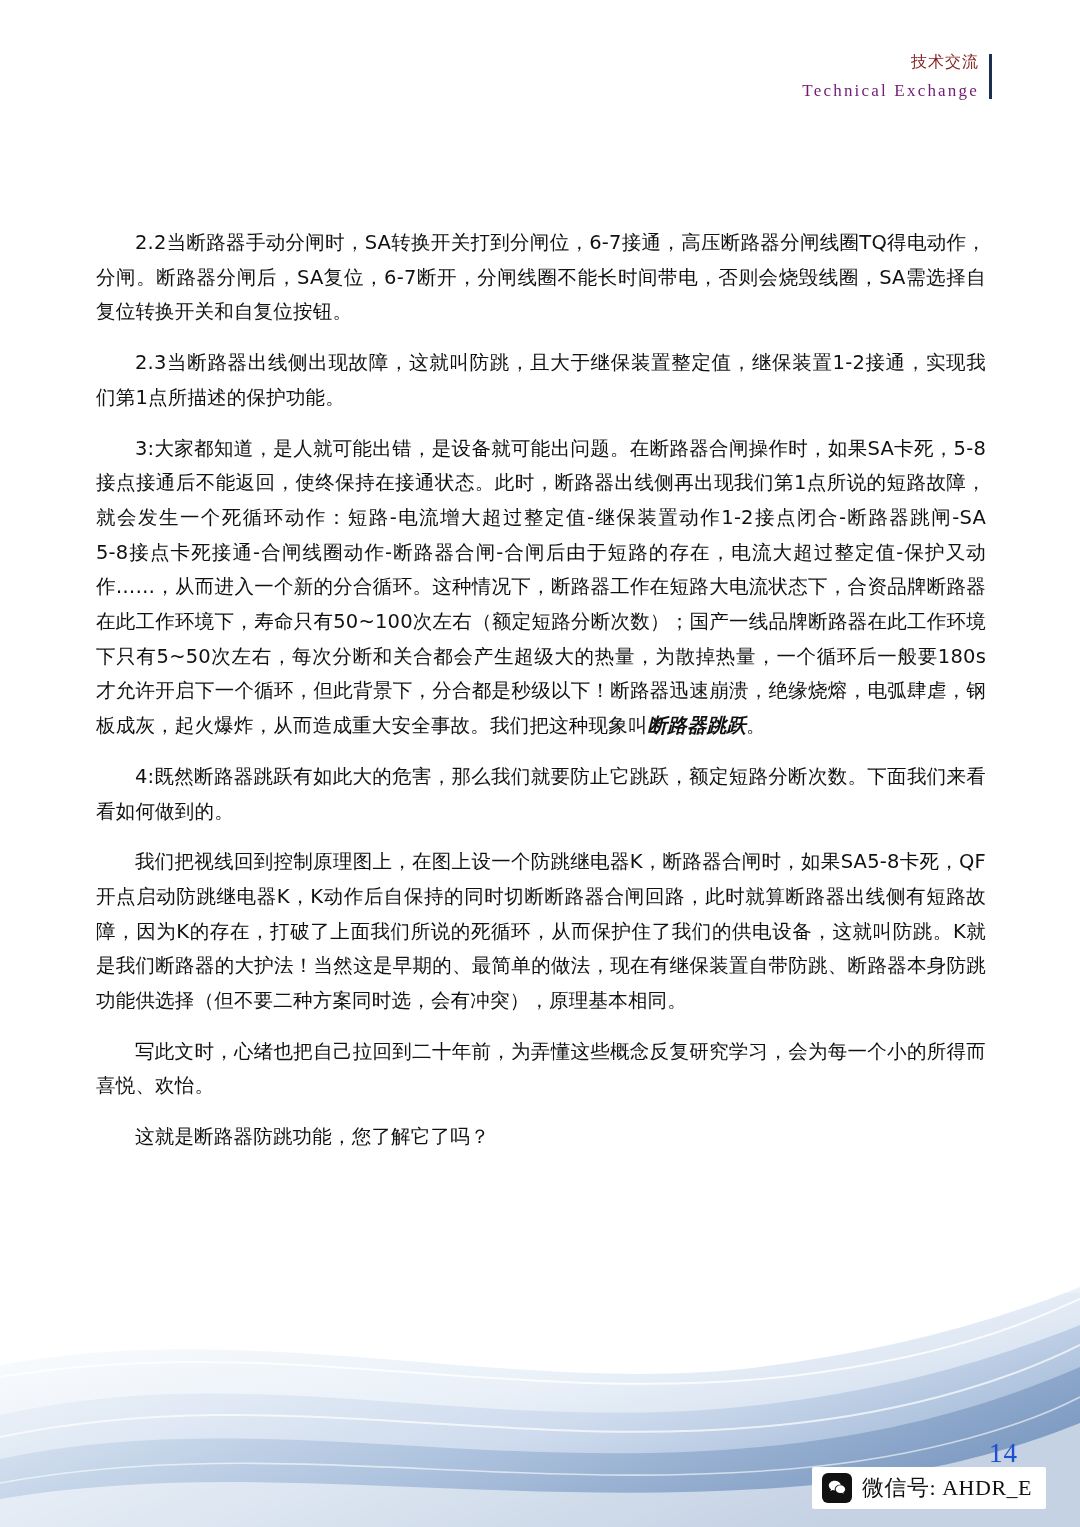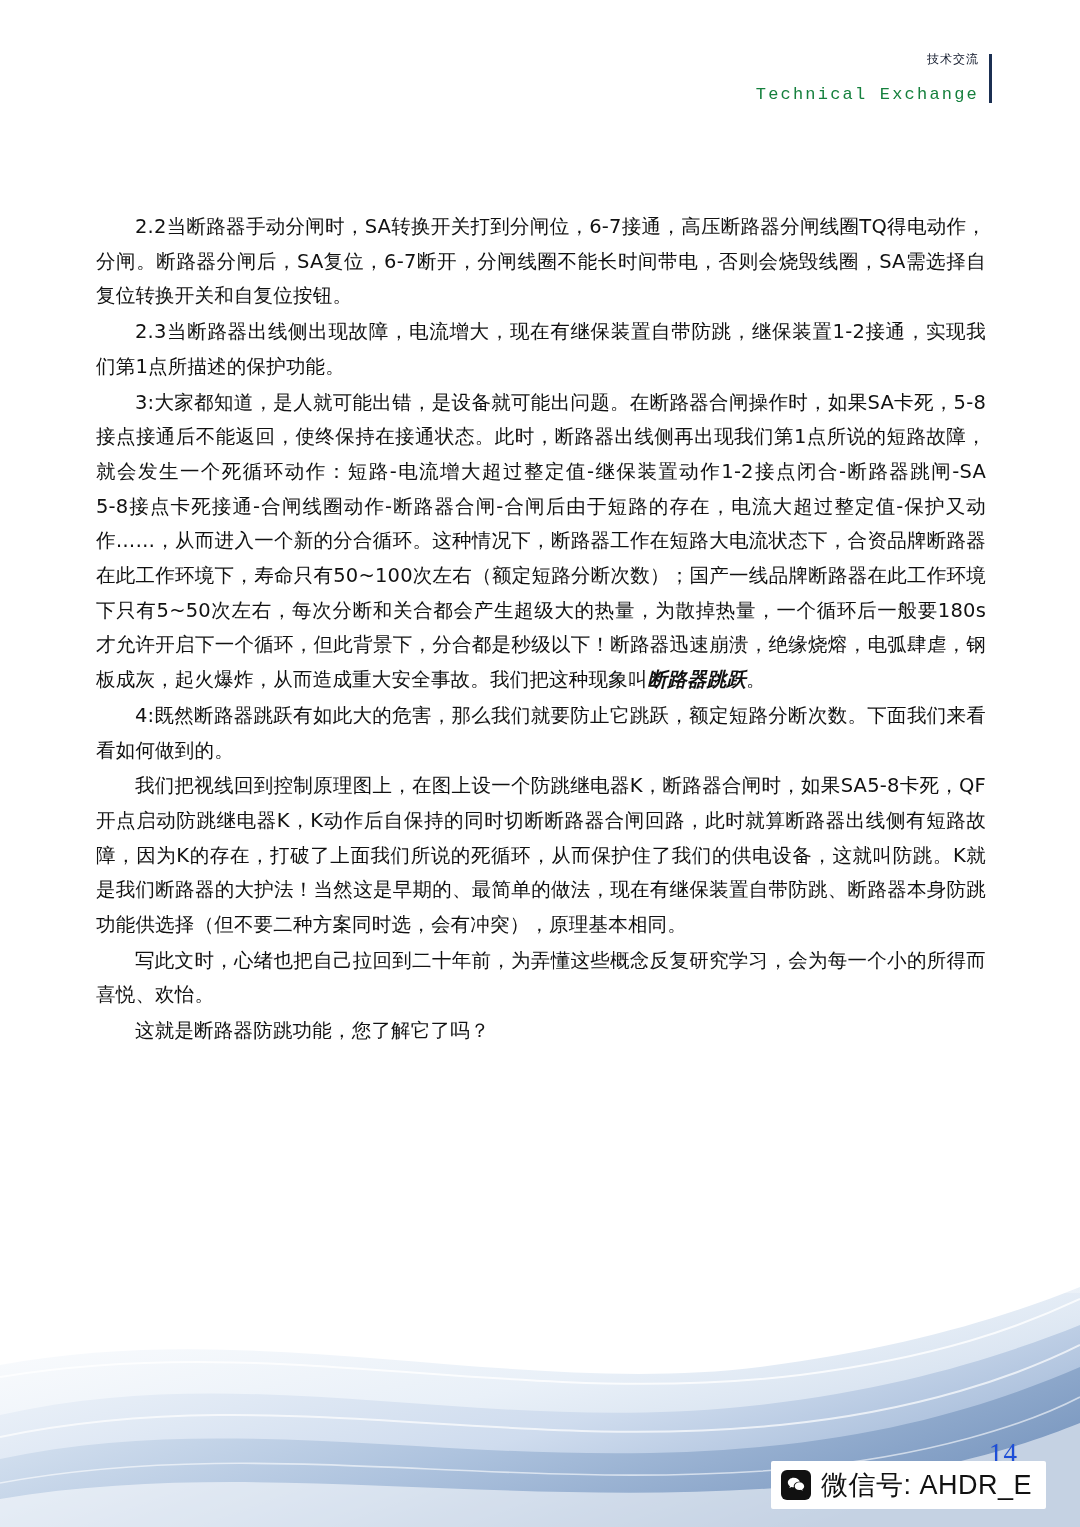--- a/index.html
+++ b/index.html
@@ -35,30 +35,30 @@
   .header-inner {
     display: flex;
     align-items: stretch;
     gap: 10px;
   }
   .header-text {
     text-align: right;
   }
   .header-cn {
     font-family: "DejaVu Sans", sans-serif;
-    font-size: 12px;
-    color: #0f172a;
+    font-size: 16px;
+    color: #7f1d1d;
     letter-spacing: 1px;
   }
   .header-en {
-    font-family: Liberation Mono, monospace;
+    font-family: Liberation Serif, serif;
     font-size: 17px;
-    color: #15803d;
+    color: #701a75;
     letter-spacing: 2.2px;
-    margin-top: 17px;
+    margin-top: 8px;
   }
   .header-bar {
     width: 3px;
     background: #1b2f52;
     margin-top: 2px;
     margin-bottom: 2px;
   }
 
   
   .content {
@@ -66,21 +66,21 @@
     top: 210px;
     left: 96px;
     width: 890px;
     font-family: "DejaVu Sans", sans-serif;
     font-size: 19.5px;
     color: #111111;
     line-height: 1.78;
     text-align: justify;
   }
   .para {
-    margin: 0 0 1px 0;
+    margin: 16px 0 1px 0;
     text-indent: 2em;
     letter-spacing: 0.2px;
   }
   .bold-inline { font-weight: bold; font-style: italic; }
 
   
   .bottom-art {
     position: absolute;
     left: 0;
     bottom: 0;
@@ -116,22 +116,22 @@
   .wechat-icon {
     width: 30px;
     height: 30px;
     background: #111111;
     border-radius: 6px;
     display: flex;
     align-items: center;
     justify-content: center;
   }
   .wechat-label {
-    font-family: Liberation Sans, sans-serif;
-    font-size: 27px;
+    font-family: Liberation Serif, serif;
+    font-size: 22px;
     color: #111111;
     letter-spacing: 0.5px;
     white-space: nowrap;
   }
 </style>
 </head>
 <body>
 
 <div class="page">
 
@@ -140,21 +140,21 @@
       <div class="header-text">
         <div class="header-cn">技术交流</div>
         <div class="header-en">Technical Exchange</div>
       </div>
       <div class="header-bar"></div>
     </div>
   </div>
 
   <div class="content">
     <p class="para">2.2当断路器手动分闸时，SA转换开关打到分闸位，6-7接通，高压断路器分闸线圈TQ得电动作，分闸。断路器分闸后，SA复位，6-7断开，分闸线圈不能长时间带电，否则会烧毁线圈，SA需选择自复位转换开关和自复位按钮。</p>
-    <p class="para">2.3当断路器出线侧出现故障，电流增大，现在有继保装置自带防跳，继保装置1-2接通，实现我们第1点所描述的保护功能。</p>
+    <p class="para">2.3当断路器出线侧出现故障，这就叫防跳，且大于继保装置整定值，继保装置1-2接通，实现我们第1点所描述的保护功能。</p>
     <p class="para"><span>3:大家都知道，是人就可能出错，是设备就可能出问题。在断路器合闸操作时，如果SA卡死，5-8接点接通后不能返回，使终保持在接通状态。此时，断路器出线侧再出现我们第1点所说的短路故障，就会发生一个死循环动作：短路-电流增大超过整定值-继保装置动作1-2接点闭合-断路器跳闸-SA　　5-8接点卡死接通-合闸线圈动作-断路器合闸-合闸后由于短路的存在，电流大超过整定值-保护又动作……，从而进入一个新的分合循环。这种情况下，断路器工作在短路大电流状态下，合资品牌断路器在此工作环境下，寿命只有50~100次左右（额定短路分断次数）；国产一线品牌断路器在此工作环境下只有5~50次左右，每次分断和关合都会产生超级大的热量，为散掉热量，一个循环后一般要180s才允许开启下一个循环，但此背景下，分合都是秒级以下！断路器迅速崩溃，绝缘烧熔，电弧肆虐，钢板成灰，起火爆炸，从而造成重大安全事故。我们把这种现象叫</span><span class="bold-inline">断路器跳跃</span><span>。</span></p>
     <p class="para">4:既然断路器跳跃有如此大的危害，那么我们就要防止它跳跃，额定短路分断次数。下面我们来看看如何做到的。</p>
     <p class="para">我们把视线回到控制原理图上，在图上设一个防跳继电器K，断路器合闸时，如果SA5-8卡死，QF开点启动防跳继电器K，K动作后自保持的同时切断断路器合闸回路，此时就算断路器出线侧有短路故障，因为K的存在，打破了上面我们所说的死循环，从而保护住了我们的供电设备，这就叫防跳。K就是我们断路器的大护法！当然这是早期的、最简单的做法，现在有继保装置自带防跳、断路器本身防跳功能供选择（但不要二种方案同时选，会有冲突），原理基本相同。</p>
     <p class="para">写此文时，心绪也把自己拉回到二十年前，为弄懂这些概念反复研究学习，会为每一个小的所得而喜悦、欢怡。</p>
     <p class="para">这就是断路器防跳功能，您了解它了吗？</p>
   </div>
 
   <div class="bottom-art">
     <svg width="1080" height="280" viewBox="0 0 1080 280" preserveAspectRatio="none">
       <defs>

